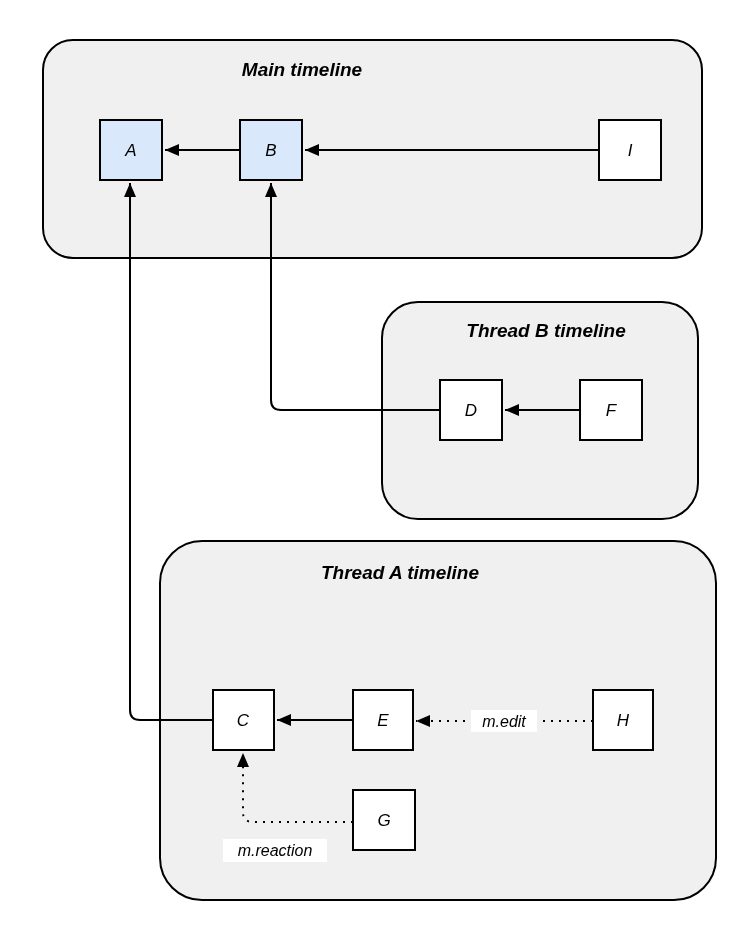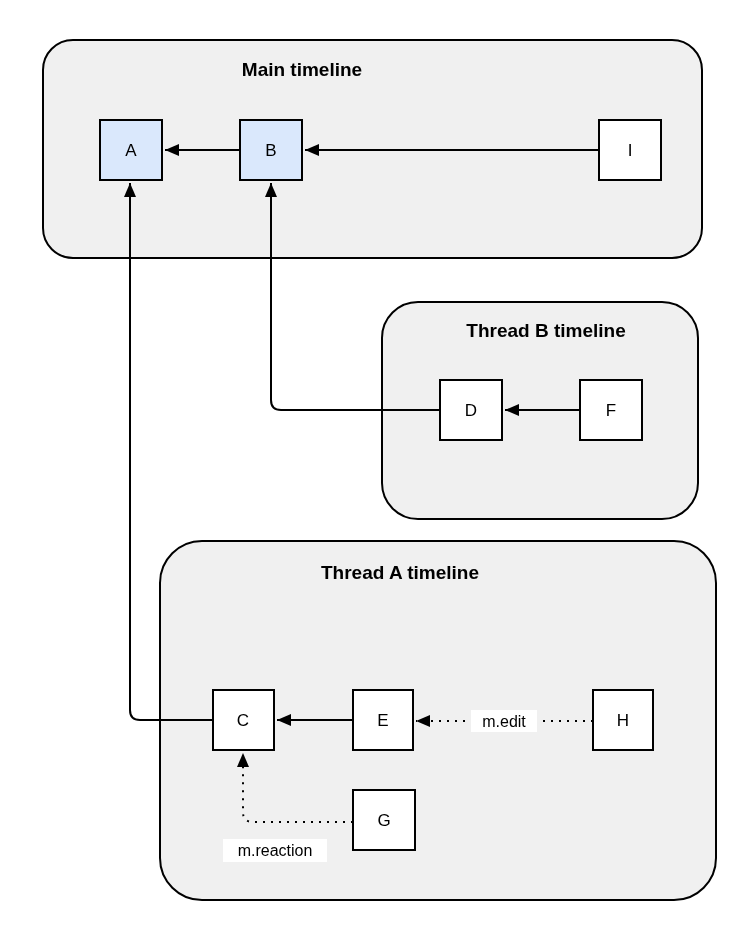--- a/index.html
+++ b/index.html
@@ -6,20 +6,21 @@
     margin: 0;
     padding: 0;
     background: #ffffff;
   }
   .canvas {
     position: relative;
     width: 756px;
     height: 942px;
     background: #ffffff;
     font-family: "Liberation Sans", sans-serif;
+    font-style: italic;
   }
   svg { display: block; }
   .container-box {
     stroke: #000000;
     stroke-width: 2;
   }
   .container-title {
     font-family: "Liberation Sans", sans-serif;
     font-size: 19px;
     font-weight: 700;

